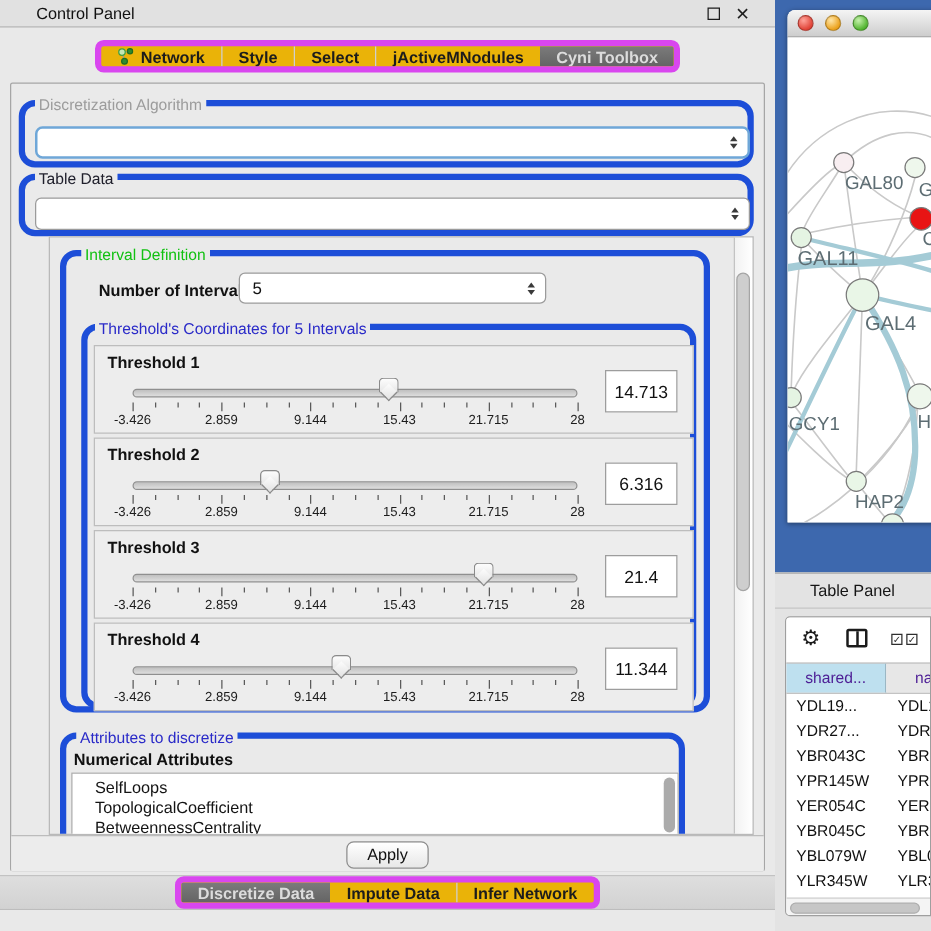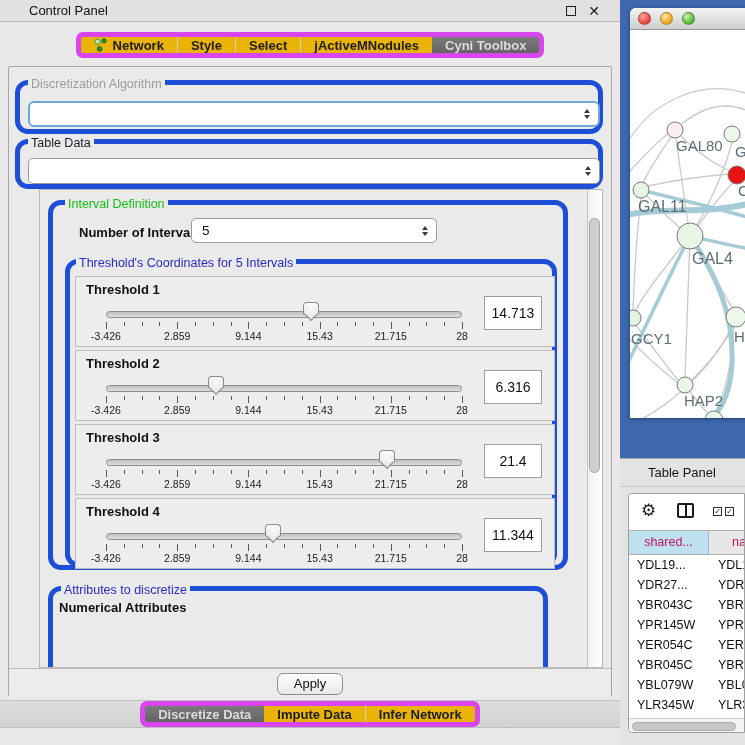--- a/index.html
+++ b/index.html
@@ -101,21 +101,21 @@
   .tp-divider { position:absolute; left:0; top:27px; width:100%; height:1px; background:#c6c6c6; }
   .table-box { position:absolute; left:8px; top:34px; width:117px; height:240px; background:#fff; border:1px solid #9f9f9f; border-radius:4px 0 0 4px; overflow:hidden; }
   .tb-toolbar { position:absolute; left:0; top:0; width:100%; height:36px; background:#fff; }
   .gear { position:absolute; left:12px; top:6px; font-size:17px; color:#1c1c1c; line-height:22px; }
   .split-icon { position:absolute; left:48px; top:9px; width:17px; height:15px; border:2px solid #1b1b1b; border-radius:2px; }
   .split-icon::after { content:""; position:absolute; left:5.5px; top:0; width:2px; height:11px; background:#1b1b1b; }
   .chk { position:absolute; top:13px; width:9px; height:9px; border:1.5px solid #2e2e2e; font-size:8px; line-height:7px; text-align:center; color:#2e2e2e; }
   .chk::after { content:"✓"; }
   .chk.c1 { left:84px; } .chk.c2 { left:96px; }
   .tb-header { position:absolute; left:0; top:36px; width:140px; height:25px; display:flex; border-top:1px solid #b0b0b0; border-bottom:1px solid #b0b0b0; }
-  .th-cell { font-size:12.5px; color:#be185d; text-align:center; line-height:23px; overflow:hidden; white-space:nowrap; }
+  .th-cell { font-size:12.5px; color:#4c1d95; text-align:center; line-height:23px; overflow:hidden; white-space:nowrap; }
   .th-cell.sel { width:80px; background:#bee0ef; border-right:1px solid #9bb7c4; }
   .th-cell.plain { width:60px; background:#e7e7e7; }
   .tb-rows { position:absolute; left:0; top:61px; width:140px; height:163px; overflow:hidden; }
   .tb-row { display:flex; height:20px; }
   .tb-cell { font-size:12.5px; color:#101010; line-height:20px; white-space:nowrap; overflow:hidden; }
   .tb-cell.c-1 { width:80px; padding-left:8px; }
   .tb-cell.c-2 { width:60px; padding-left:9px; }
   .h-scroll { position:absolute; left:0; top:224px; width:100%; height:15px; background:#f4f4f4; border-top:1px solid #cfcfcf; }
   .h-thumb { position:absolute; left:3px; top:3px; width:104px; height:9px; background:#c6c6c6; border:1px solid #adadad; border-radius:5px; }
 </style>
@@ -357,20 +357,30 @@
                   </div>
                   <div class="valbox">11.344</div>
                 </div>
               </div>
           </div>
         </div>
 
         <div class="groupbox attr-group">
           <span class="grouptitle">Attributes to discretize</span>
           <span class="numattr-label">Numerical Attributes</span>
+          <div class="attr-list">
+            <div id="attrItems">
+                <div class="attr-item">SelfLoops</div>
+                <div class="attr-item">TopologicalCoefficient</div>
+                <div class="attr-item">BetweennessCentrality</div>
+              </div>
+            <div class="attr-scroll">
+              <div class="attr-thumb"></div>
+            </div>
+          </div>
         </div>
 
         <div class="v-scroll">
           <div class="v-thumb"></div>
         </div>
       </div>
 
       <div class="apply-row">
         <div class="apply-btn">Apply</div>
       </div>

